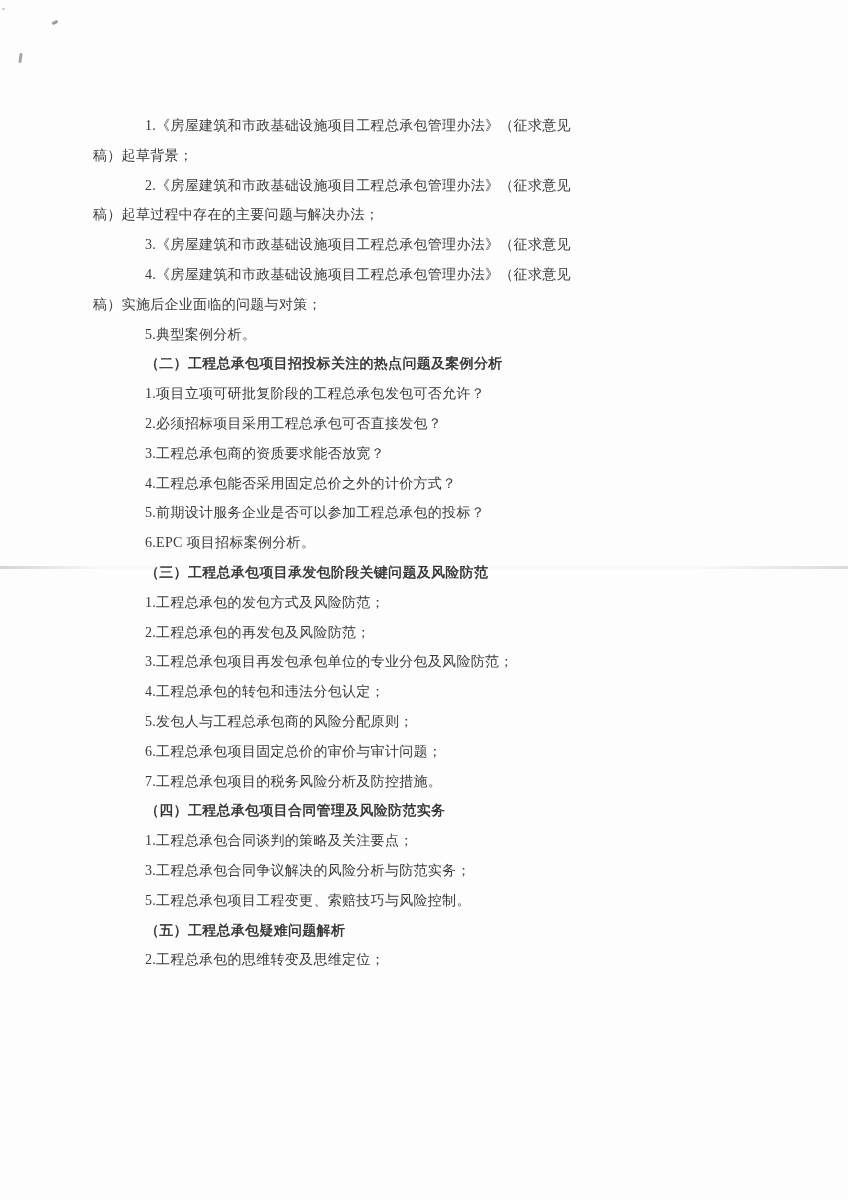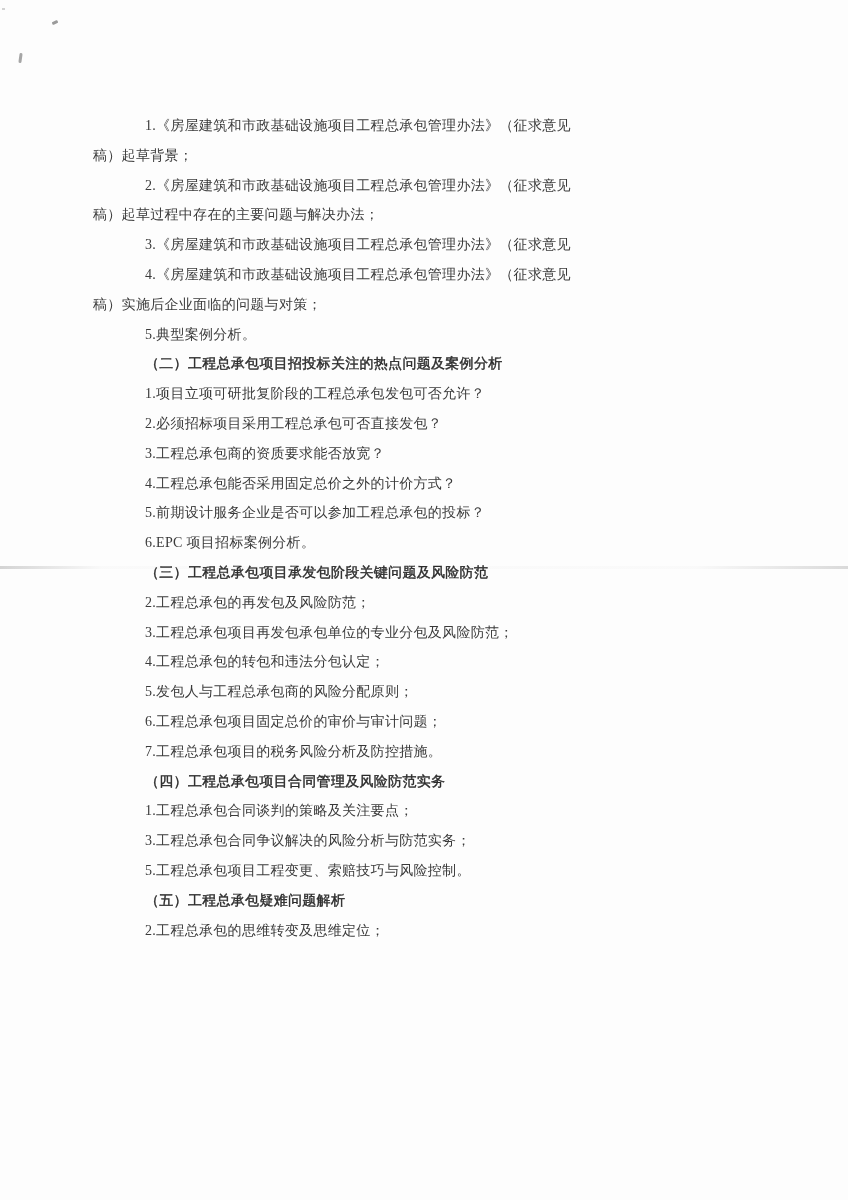--- a/index.html
+++ b/index.html
@@ -90,20 +90,21 @@
       <div class="line wrap">稿）实施后企业面临的问题与对策；</div>
       <div class="line first">5.典型案例分析。</div>
       <div class="line heading">（二）工程总承包项目招投标关注的热点问题及案例分析</div>
       <div class="line first">1.项目立项可研批复阶段的工程总承包发包可否允许？</div>
       <div class="line first">2.必须招标项目采用工程总承包可否直接发包？</div>
       <div class="line first">3.工程总承包商的资质要求能否放宽？</div>
       <div class="line first">4.工程总承包能否采用固定总价之外的计价方式？</div>
       <div class="line first">5.前期设计服务企业是否可以参加工程总承包的投标？</div>
       <div class="line first">6.EPC 项目招标案例分析。</div>
       <div class="line heading">（三）工程总承包项目承发包阶段关键问题及风险防范</div>
+      <div class="line first">1.工程总承包的发包方式及风险防范；</div>
       <div class="line first">2.工程总承包的再发包及风险防范；</div>
       <div class="line first">3.工程总承包项目再发包承包单位的专业分包及风险防范；</div>
       <div class="line first">4.工程总承包的转包和违法分包认定；</div>
       <div class="line first">5.发包人与工程总承包商的风险分配原则；</div>
       <div class="line first">6.工程总承包项目固定总价的审价与审计问题；</div>
       <div class="line first">7.工程总承包项目的税务风险分析及防控措施。</div>
       <div class="line heading">（四）工程总承包项目合同管理及风险防范实务</div>
       <div class="line first">1.工程总承包合同谈判的策略及关注要点；</div>
       <div class="line first">3.工程总承包合同争议解决的风险分析与防范实务；</div>
       <div class="line first">5.工程总承包项目工程变更、索赔技巧与风险控制。</div>

